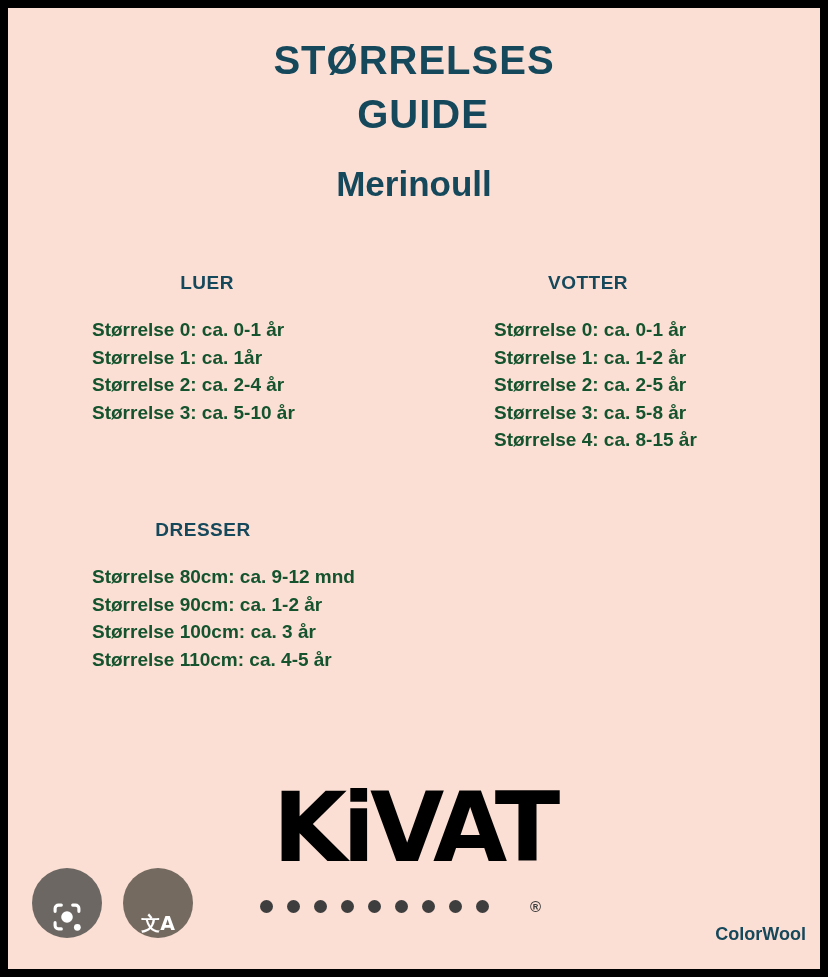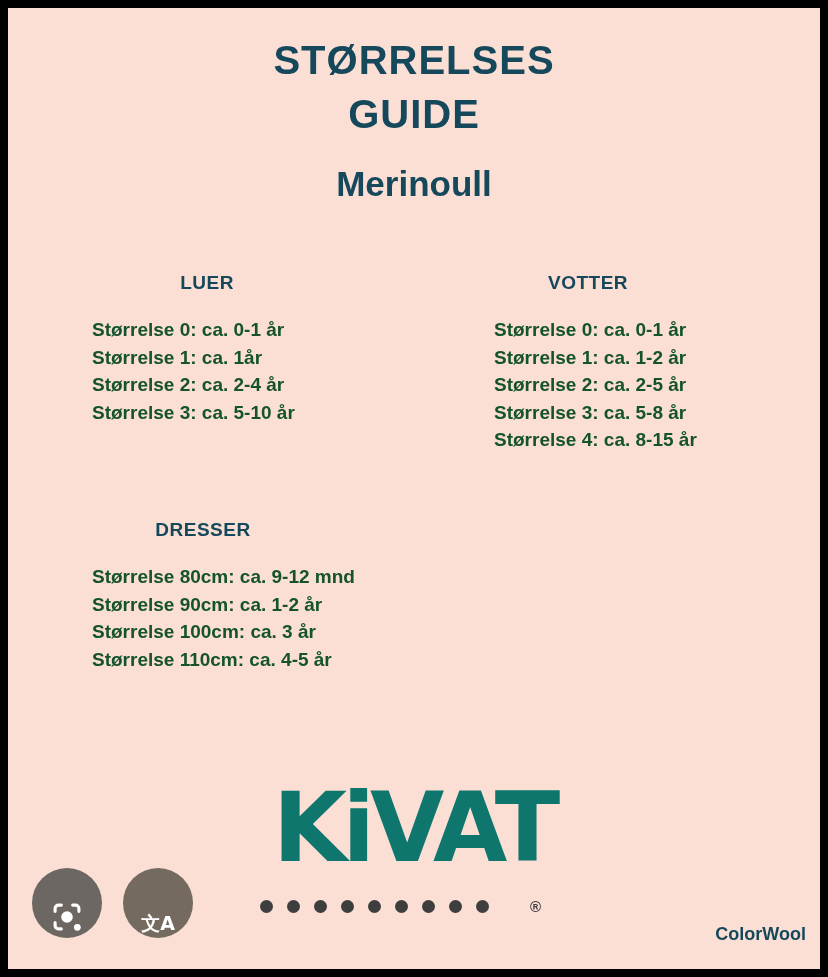--- a/index.html
+++ b/index.html
@@ -24,21 +24,21 @@
     margin:6px 0 22px 0;font-size:19px;font-weight:bold;color:#16485c;
     text-align:center;letter-spacing:.5px;
   }
   .section p{
     margin:0;font-size:19px;font-weight:bold;color:#14532d;
     line-height:27.5px;white-space:nowrap;
   }
   .logo-wordmark{
     position:absolute;left:0;top:770px;width:100%;text-align:center;
     font-family:"DejaVu Sans",sans-serif;font-weight:bold;font-size:96px;
-    letter-spacing:-5px;color:#0f766e;line-height:100px;
+    letter-spacing:-5px;color:#000000;line-height:100px;
   }
   .logo-dots{
     position:absolute;left:252px;top:892px;display:flex;gap:14px;align-items:center;
   }
   .logo-dots span{
     width:13px;height:13px;border-radius:50%;background:#3e3e3e;display:block;
   }
   .registered{
     position:absolute;left:522px;top:890px;font-size:15px;color:#3e3e3e;font-weight:bold;
   }
@@ -56,21 +56,21 @@
     position:absolute;left:648px;top:916px;width:150px;text-align:right;
     font-size:18px;font-weight:bold;color:#16485c;
   }
 </style>
 </head>
 <body>
 
 <div class="canvas">
 
   <div class="title-line" style="top:30px;">STØRRELSES</div>
-  <div class="title-line" style="top:84px;">GUIDE</div>
+  <div class="title-line" style="top:84px;margin-left:9px;">GUIDE</div>
   <div class="subtitle" style="top:156px;">Merinoull</div>
 
   <div class="section" style="left:84px;top:258px;">
     <h3 style="width:230px;">LUER</h3>
     <p>Størrelse 0: ca. 0-1 år</p>
     <p>Størrelse 1: ca. 1år</p>
     <p>Størrelse 2: ca. 2-4 år</p>
     <p>Størrelse 3: ca. 5-10 år</p>
   </div>
 

